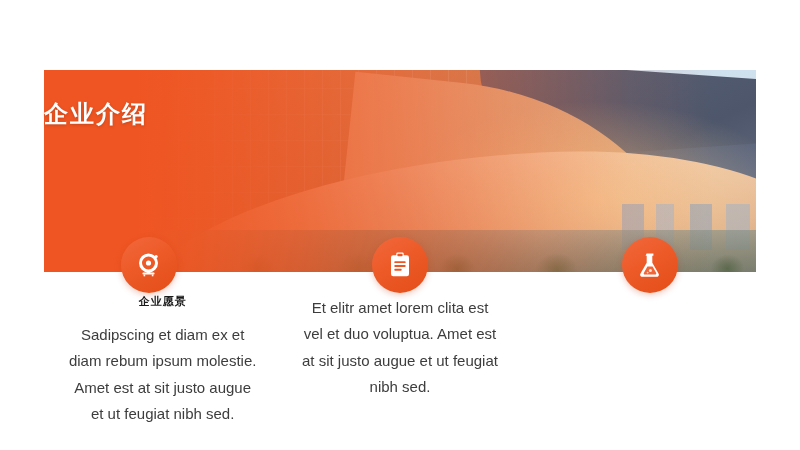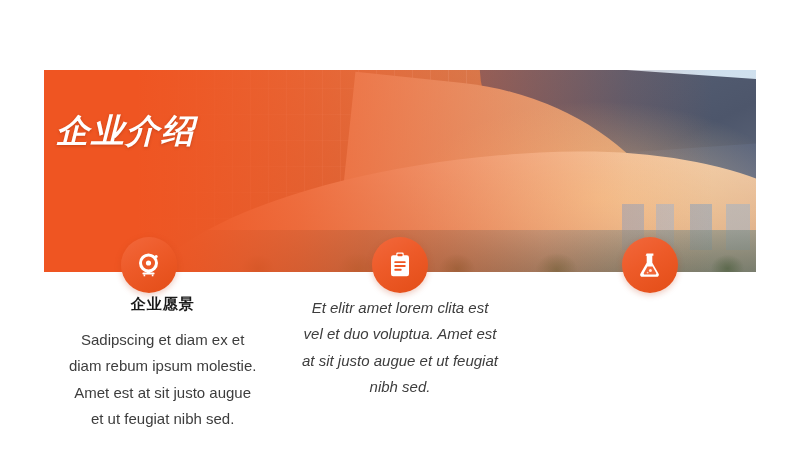--- a/index.html
+++ b/index.html
@@ -169,28 +169,27 @@
       rgba(239,85,34,.55) 52%,
       rgba(239,85,34,.30) 68%,
       rgba(239,85,34,.10) 82%,
       rgba(239,85,34,0) 94%);
   }
 
   .banner-title {
     position: absolute;
     left: 44px;
     top: 102px;
-    margin: 12px;
+    margin: 0;
     color: #ffffff;
-    font-size: 33px;
+    font-size: 24px;
     font-weight: bold;
     letter-spacing: 2px;
     line-height: 1;
     text-shadow: 0 1px 3px rgba(120,35,10,.35);
-    font-style: italic;
   }
 
   
   .icon-badge {
     position: absolute;
     width: 56px;
     height: 56px;
     border-radius: 50%;
     background: linear-gradient(150deg, #f2683c 0%, #ed5a28 45%, #e34d17 100%);
     box-shadow: 0 2px 6px rgba(190,60,20,.28);
@@ -212,35 +211,35 @@
     display: flex;
   }
   .column {
     width: 33.3333%;
     box-sizing: border-box;
     padding: 0 14px;
     text-align: center;
   }
   .col-title {
     margin: 0 0 14px 0;
-    font-size: 15px;
+    font-size: 11px;
     font-weight: bold;
     color: #1a1a1a;
     letter-spacing: 1px;
     line-height: 1.2;
   }
   .col-body {
     margin: 0;
     font-size: 15px;
     line-height: 1.75;
     color: #3d3d3d;
   }
   .col-1 .col-body { padding: 0 8px; }
   .col-2 .col-body { padding: 0 6px; }
-  .col-3 .col-body { padding: 0 6px; font-style: italic; }
+  .col-3 .col-body { padding: 0 6px; }
 </style>
 </head>
 <body>
 
 <div class="slide">
 
   <div class="banner">
     <div class="photo">
       <div class="facade"></div>
       <div class="roof"></div>

